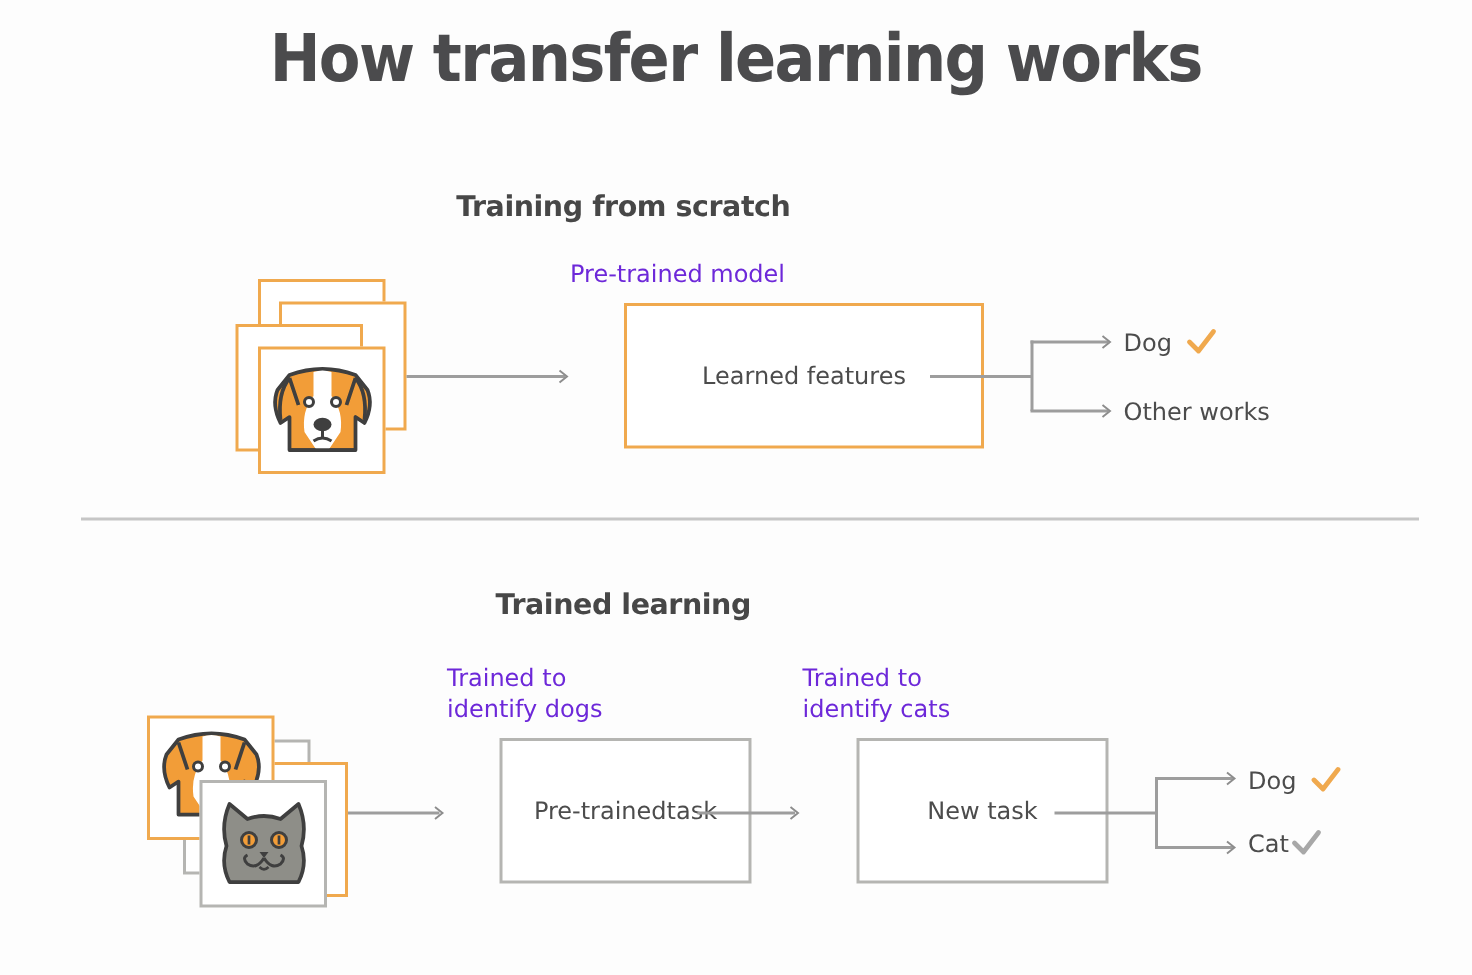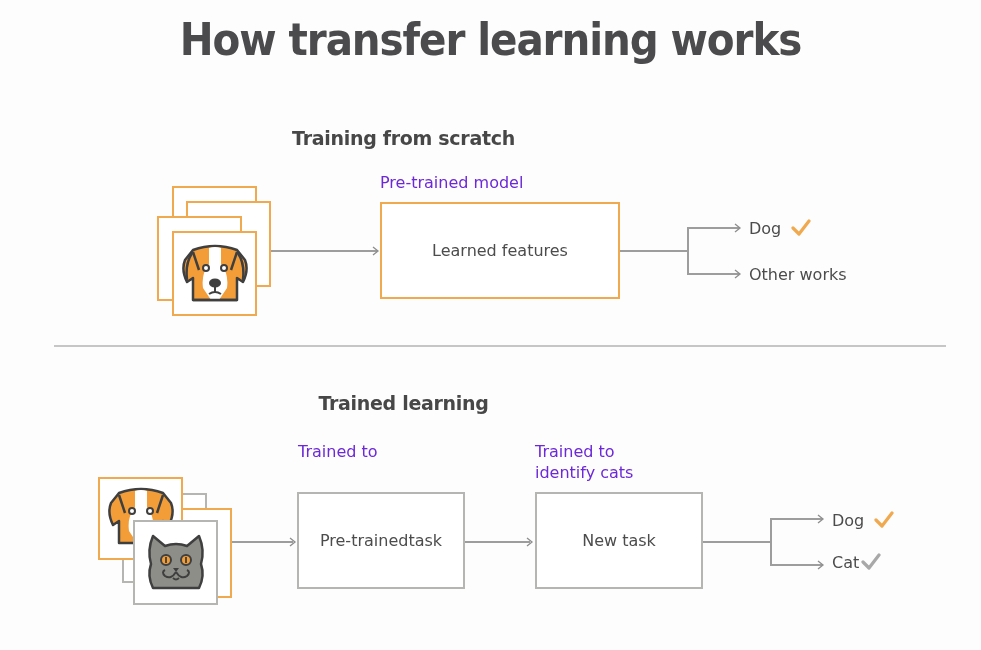--- a/index.html
+++ b/index.html
@@ -9,25 +9,25 @@
   }
   .abs { position:absolute; }
   .title {
     left:0; width:981px; top:14px; text-align:center;
     font-family:"DejaVu Sans", sans-serif; font-weight:bold; font-size:44px;
     letter-spacing:-1.2px; color:#4b4b4d;
     transform:scaleX(0.92); transform-origin:center;
   }
   .section-title {
     width:807px; left:0; text-align:center; font-weight:bold; font-size:19px; color:#474747;
-    font-family:"DejaVu Sans", sans-serif; letter-spacing:-0.3px;
+    font-family:"DejaVu Sans", sans-serif; letter-spacing:-0.3px;padding-left:12px;
   }
   .label { font-size:16px; color:#6d28d9; text-align:left; line-height:21px;
     font-family:"DejaVu Sans", sans-serif; }
-  .box { box-sizing:border-box; background:#ffffff; display:flex; align-items:center; justify-content:center; text-align:center; }
+  .box { box-sizing:border-box; background:#ffffff; display:flex; align-items:center; justify-content:center; text-align:center;margin-left:36px; }
   .box.orange { border:2px solid #f0a94e; }
   .box.gray { border:2px solid #b5b5b2; }
   .box span { font-size:16px; line-height:21px; color:#4c4c4c; font-family:"DejaVu Sans", sans-serif; }
   .frame { box-sizing:border-box; background:#ffffff; }
   .frame.o { border:2px solid #f0a94e; }
   .frame.g { border:2px solid #b5b5b2; }
   .line { background:#9d9d9d; }
   .divider { background:#c6c6c6; }
   .out { font-size:16px; color:#4c4c4c; font-family:"DejaVu Sans", sans-serif; display:flex; align-items:center; gap:10px; }
   svg { display:block; }
@@ -118,20 +118,21 @@
   </div>
 </div>
 
 <div class="abs line" style="left:232px;top:541px;width:61px;height:1.5px;"></div>
 <svg class="abs" style="left:289px;top:537px;" width="8" height="10">
     <path d="M1 1 L6 5 L1 9" stroke="#8d8d8d" stroke-width="1.3" fill="none"></path>
   </svg>
 
 <div class="abs label" style="left:298px;width:167px;top:441px;">
   <div>Trained to</div>
+  <div>identify dogs</div>
 </div>
 <div class="abs box gray" style="left:297px;top:492px;width:168px;height:97px;flex-direction:row;">
   <span>Pre-trained</span>
   <span>task</span>
 </div>
 
 <div class="abs line" style="left:465px;top:541px;width:65px;height:1.5px;"></div>
 <svg class="abs" style="left:526px;top:537px;" width="8" height="10">
     <path d="M1 1 L6 5 L1 9" stroke="#8d8d8d" stroke-width="1.3" fill="none"></path>
   </svg>

